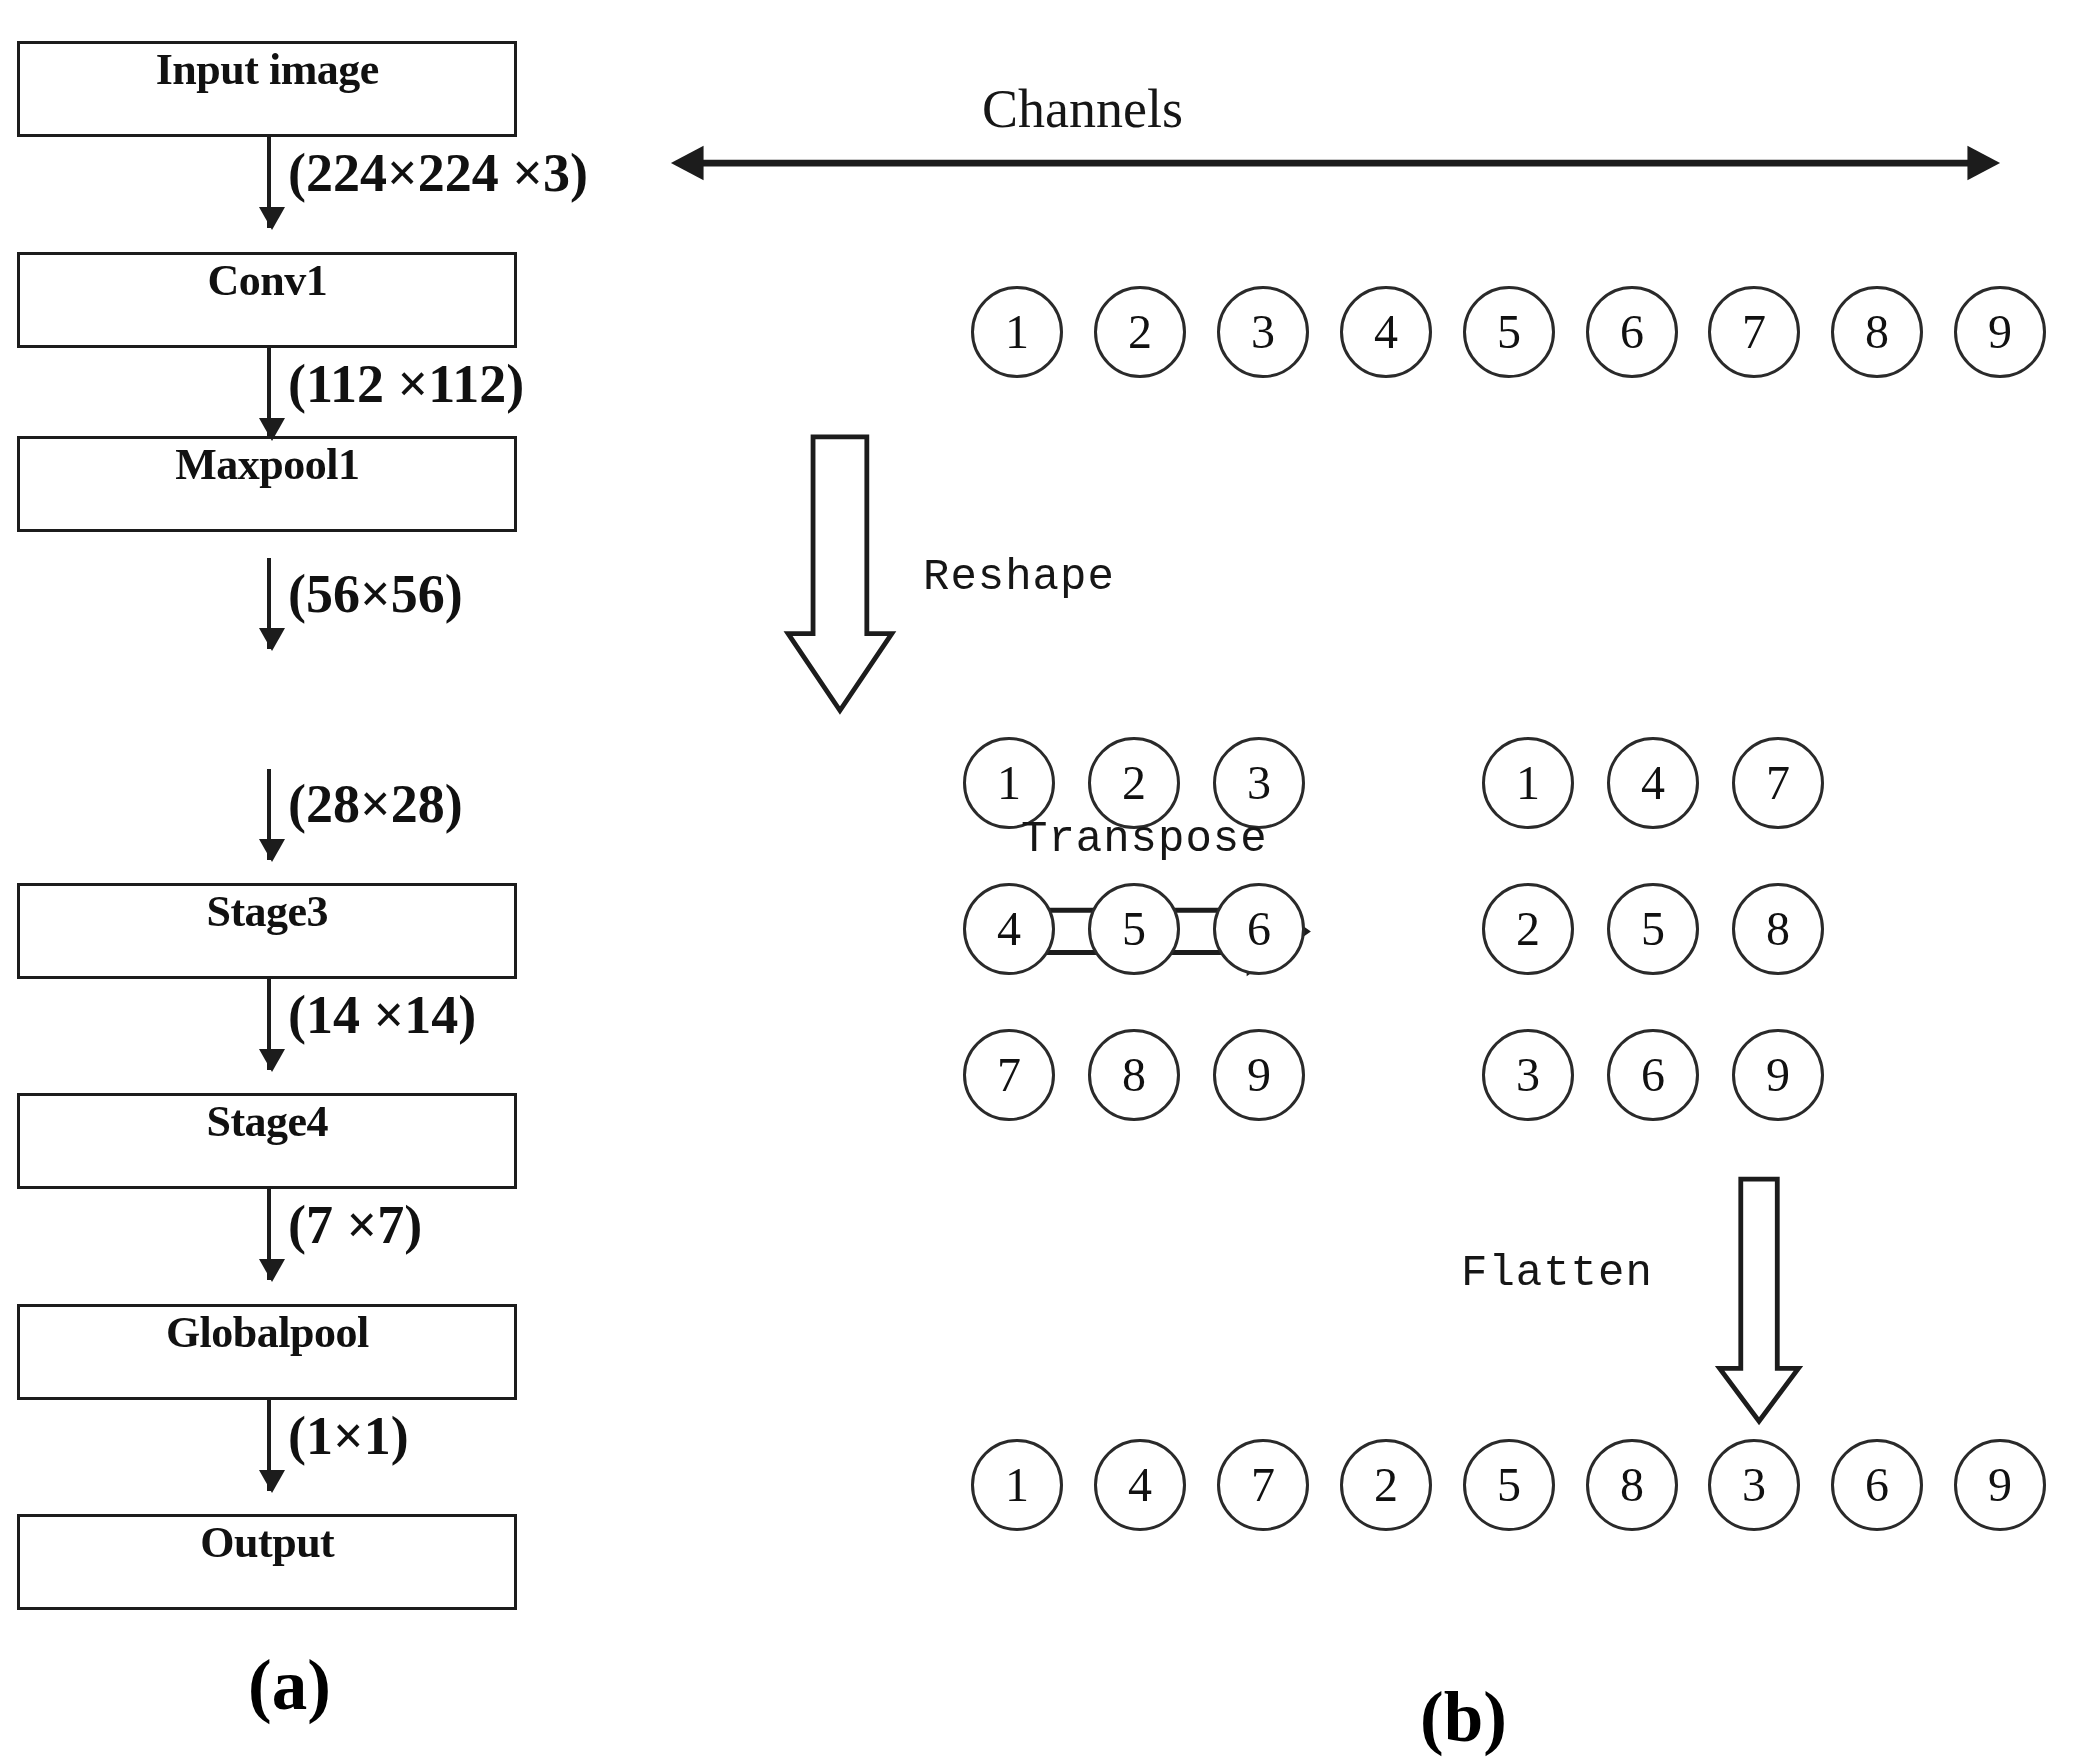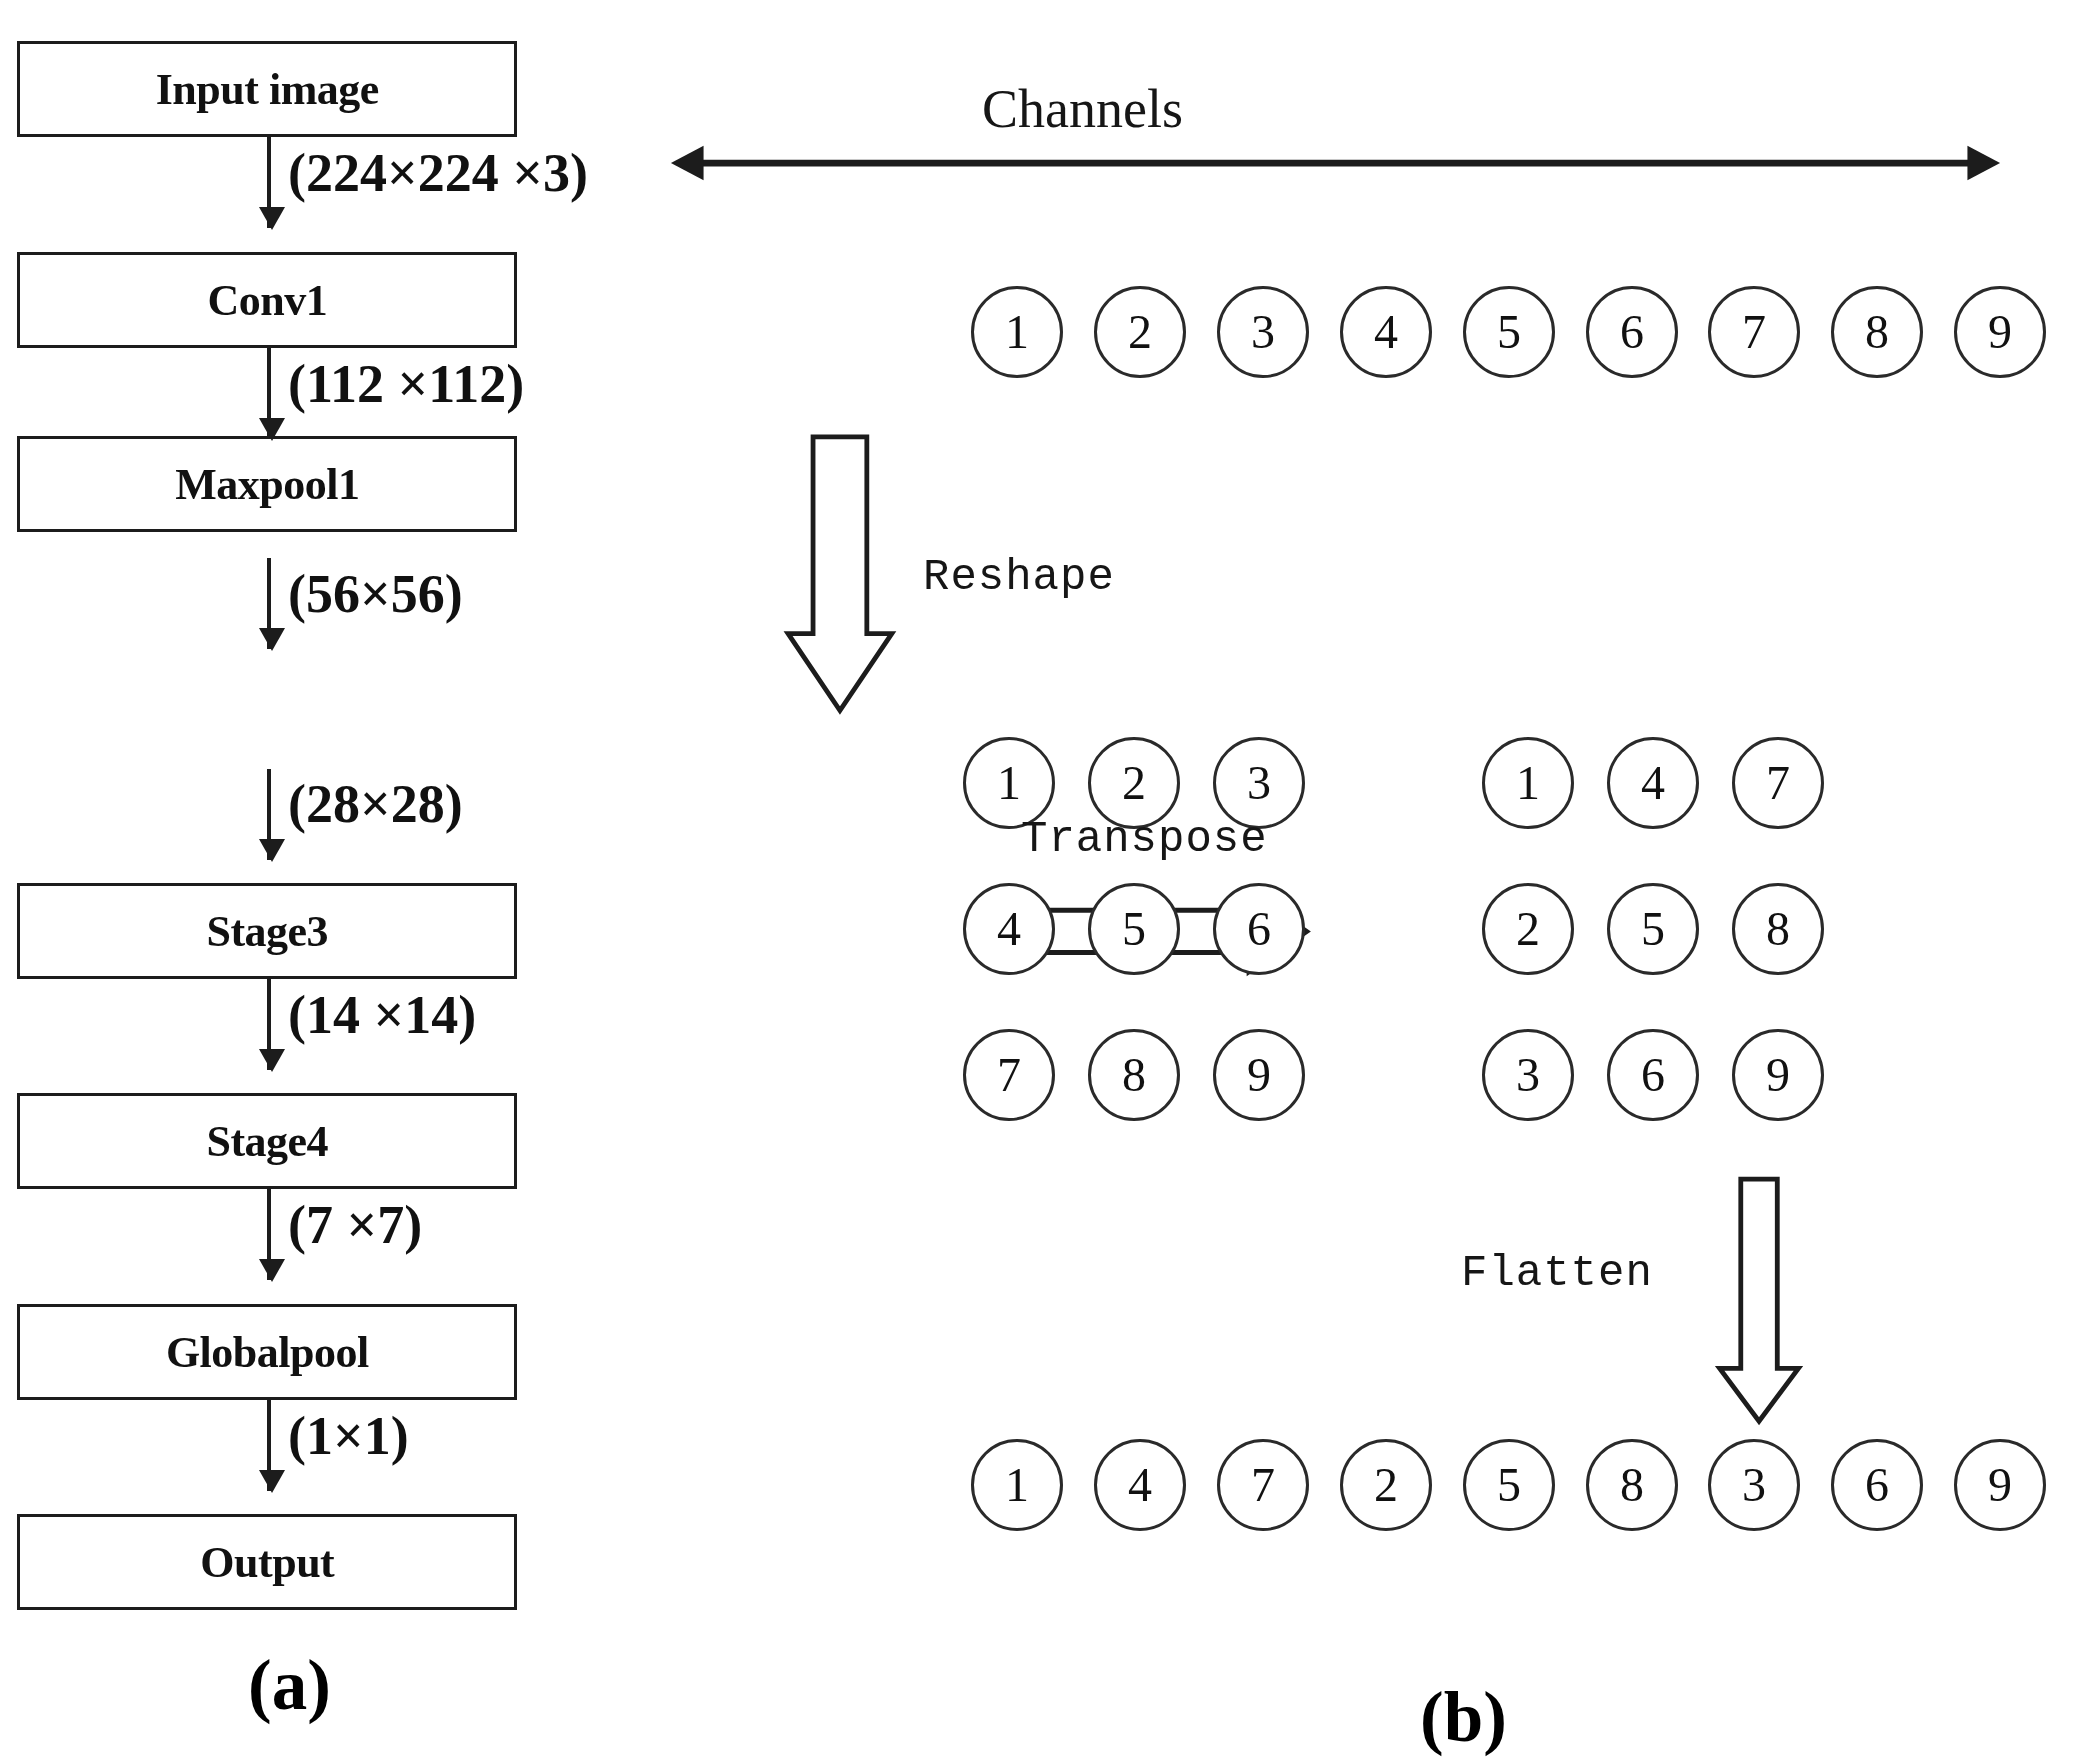--- a/index.html
+++ b/index.html
@@ -26,21 +26,20 @@
   }
   .flow-box {
     position: absolute;
     left: 17.3px;
     width: 500px;
     height: 96px;
     border: 3.8px solid #1c1c1c;
     background: #ffffff;
     box-sizing: border-box;
     display: flex;
-    align-items: center;
     justify-content: center;
   }
   .flow-box .flow-label {
     font-family: "Liberation Serif", "DejaVu Serif", serif;
     font-weight: bold;
     font-size: 44px;
     color: #111111;
     letter-spacing: -0.5px;
     white-space: nowrap;
   }

